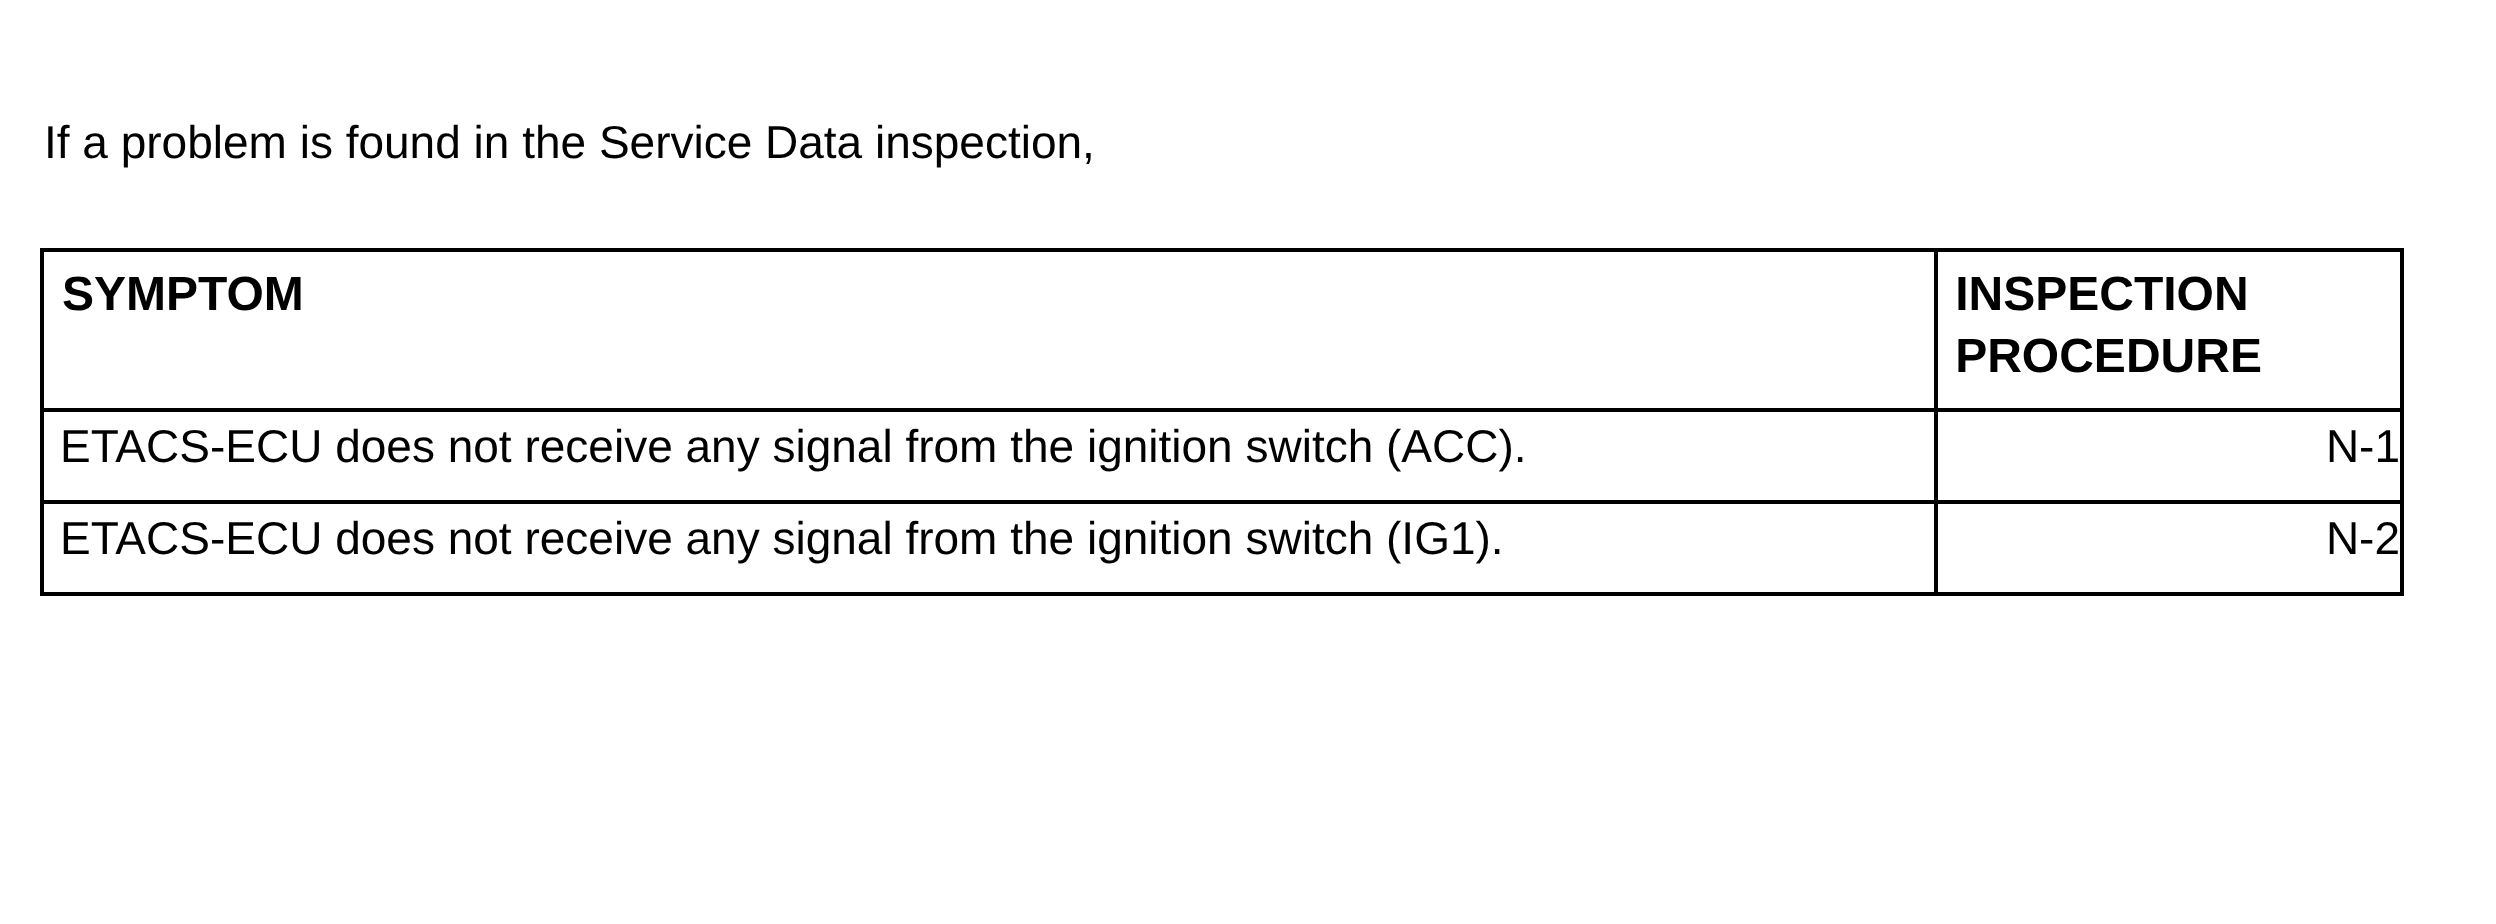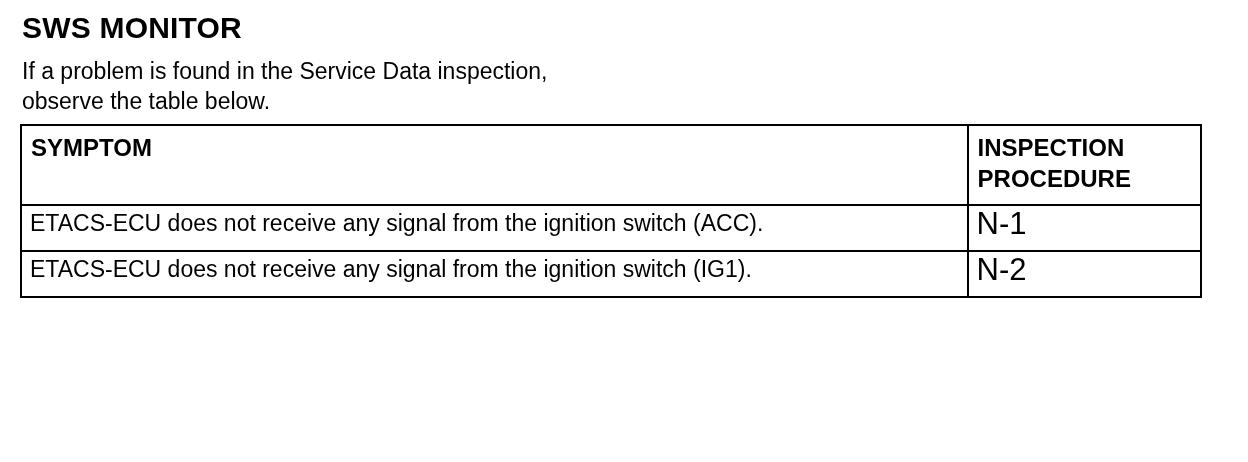--- a/index.html
+++ b/index.html
@@ -83,35 +83,34 @@
     padding: 6px 0 0 9px;
     font-size: 24px;
     line-height: 31px;
     font-weight: bold;
     white-space: nowrap;
   }
   .head-line { display: block; }
 
   .proc-inner {
     padding: 3px 0 0 8px;
-    font-size: 31px;
+    font-size: 23px;
     line-height: 29px;
     white-space: nowrap;
+    text-align: right;
   }
 </style>
 </head>
 <body>
 
 <div class="page">
 
-  <div class="doc-title">SWS MONITOR</div>
 
   <div class="intro">
     <span class="intro-line">If a problem is found in the Service Data inspection,</span>
-    <span class="intro-line">observe the table below.</span>
   </div>
 
   <table class="sws-table">
     <colgroup>
       <col class="col-symptom">
       <col class="col-procedure">
     </colgroup>
     <thead>
       <tr>
         <th>

